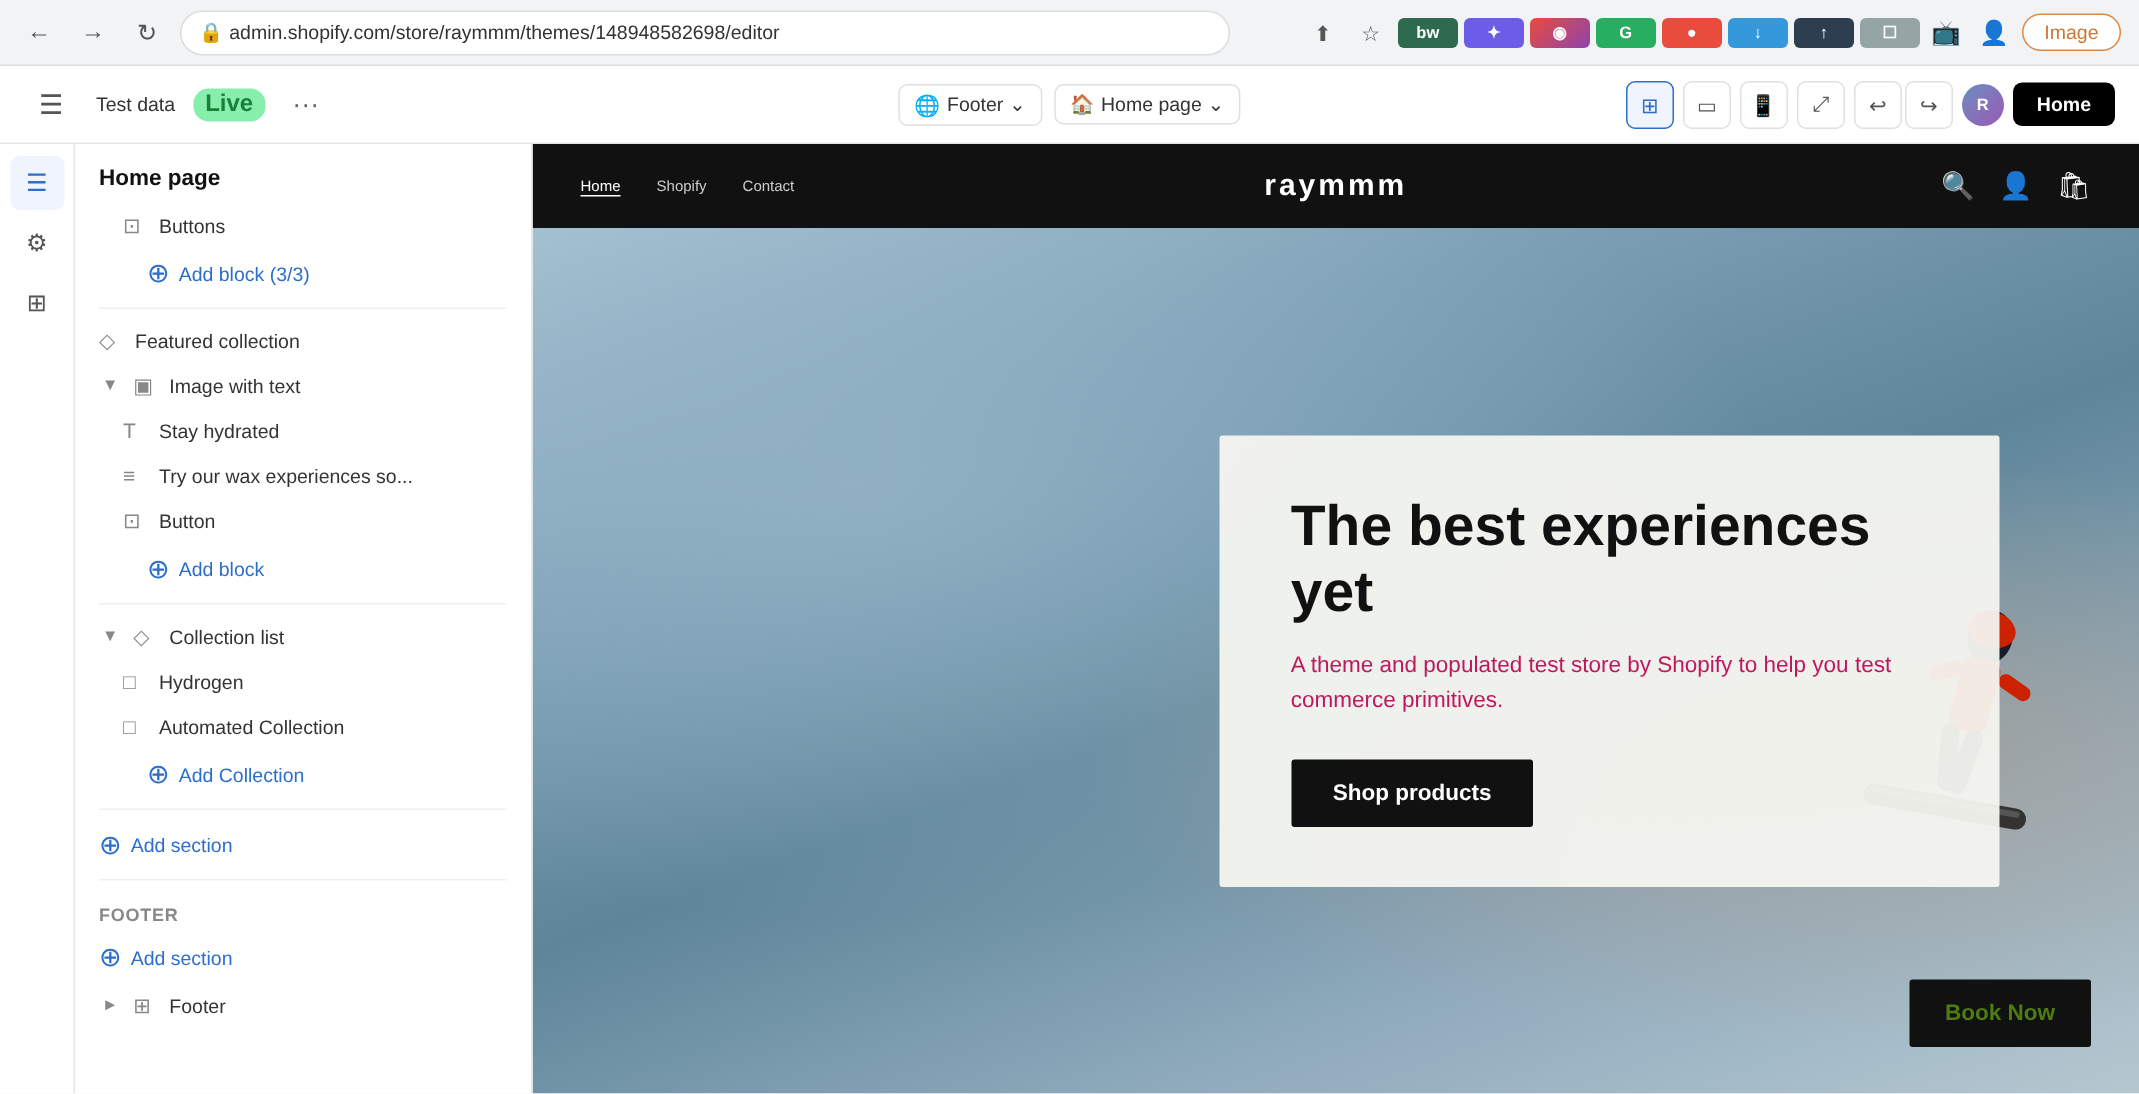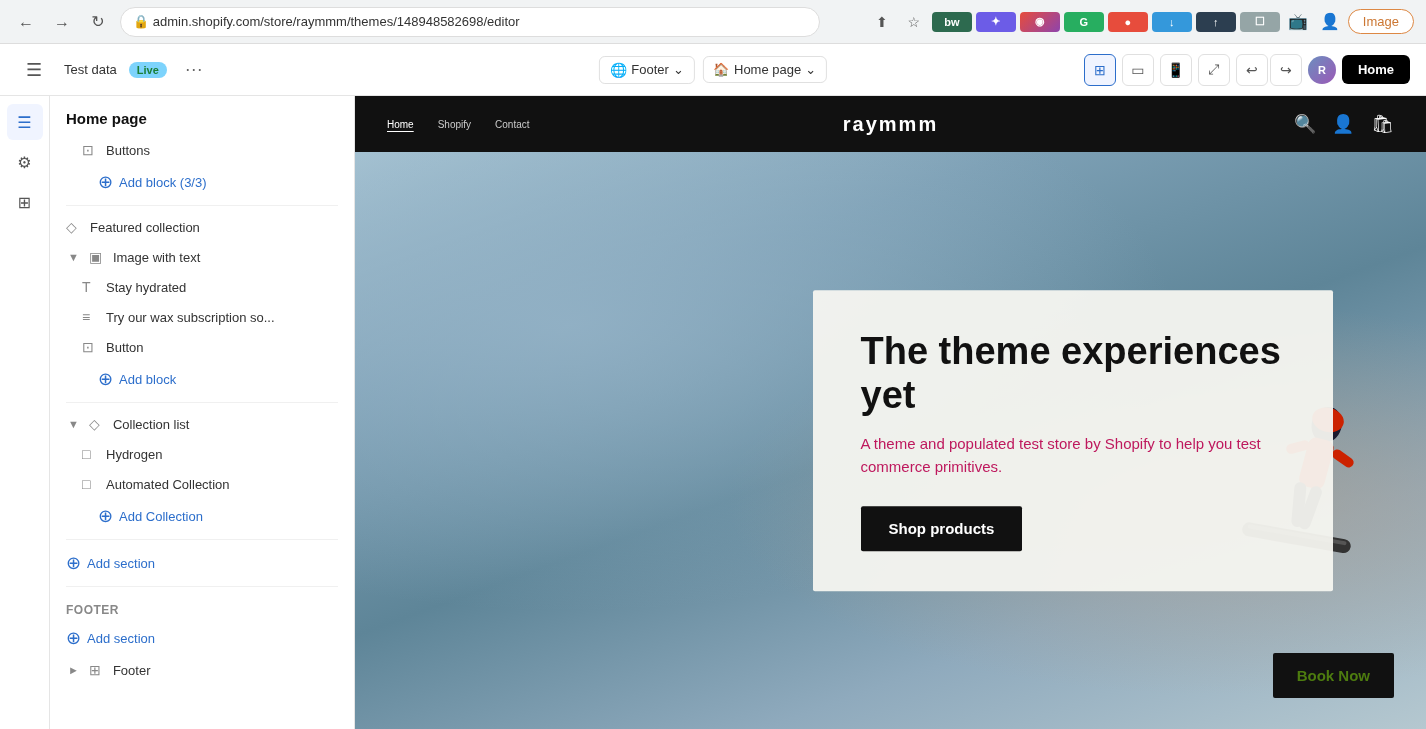--- a/index.html
+++ b/index.html
@@ -78,23 +78,23 @@
       border-bottom: 1px solid #e5e5e5;
       height: 52px;
       display: flex;
       align-items: center;
       padding: 0 16px;
       gap: 12px;
       position: relative;
       z-index: 10;
     }
     .live-badge {
-      background: #7dd3fc;
+      background: #86efac;
       color: #1a7f37;
-      font-size: 11px;
+      font-size: 16px;
       font-weight: 600;
       padding: 2px 8px;
       border-radius: 10px;
     }
     .test-data-label { font-size: 13px; font-weight: 500; color: #333; }
     .more-btn {
       background: none; border: none; cursor: pointer;
       font-size: 18px; color: #666; padding: 2px 6px;
     }
     .header-center {
@@ -465,21 +465,21 @@
       <span class="label">Image with text</span>
     </div>
 
     <div class="section-item child">
       <span class="icon">T</span>
       <span class="label">Stay hydrated</span>
     </div>
 
     <div class="section-item child">
       <span class="icon">≡</span>
-      <span class="label">Try our wax subscription so...</span>
+      <span class="label">Try our wax experiences so...</span>
     </div>
 
     <div class="section-item child">
       <span class="icon">⊡</span>
       <span class="label">Button</span>
     </div>
 
     <div class="add-block-btn">
       <span style="font-size:18px;font-weight:300;">⊕</span>
       <span>Add block</span>
@@ -570,21 +570,21 @@
               <rect x="65" y="82" width="12" height="45" rx="6" fill="#1a1a2e" transform="rotate(5, 71, 100)"></rect>
 
               <rect x="10" y="130" width="110" height="14" rx="7" fill="#333" transform="rotate(-5, 65, 137)"></rect>
 
               <rect x="15" y="132" width="100" height="4" rx="2" fill="#555" transform="rotate(-5, 65, 134)"></rect>
             </g>
           </svg>
         </div>
 
         <div class="content-card">
-          <h1 class="hero-title">The theme experiences yet</h1>
+          <h1 class="hero-title">The best experiences yet</h1>
           <p class="hero-subtitle">A theme and populated test store by Shopify to help you test commerce primitives.</p>
           <button class="shop-btn">Shop products</button>
         </div>
 
         <button class="book-now-btn">Book Now</button>
       </div>
 
     </div>
   </div>
 

